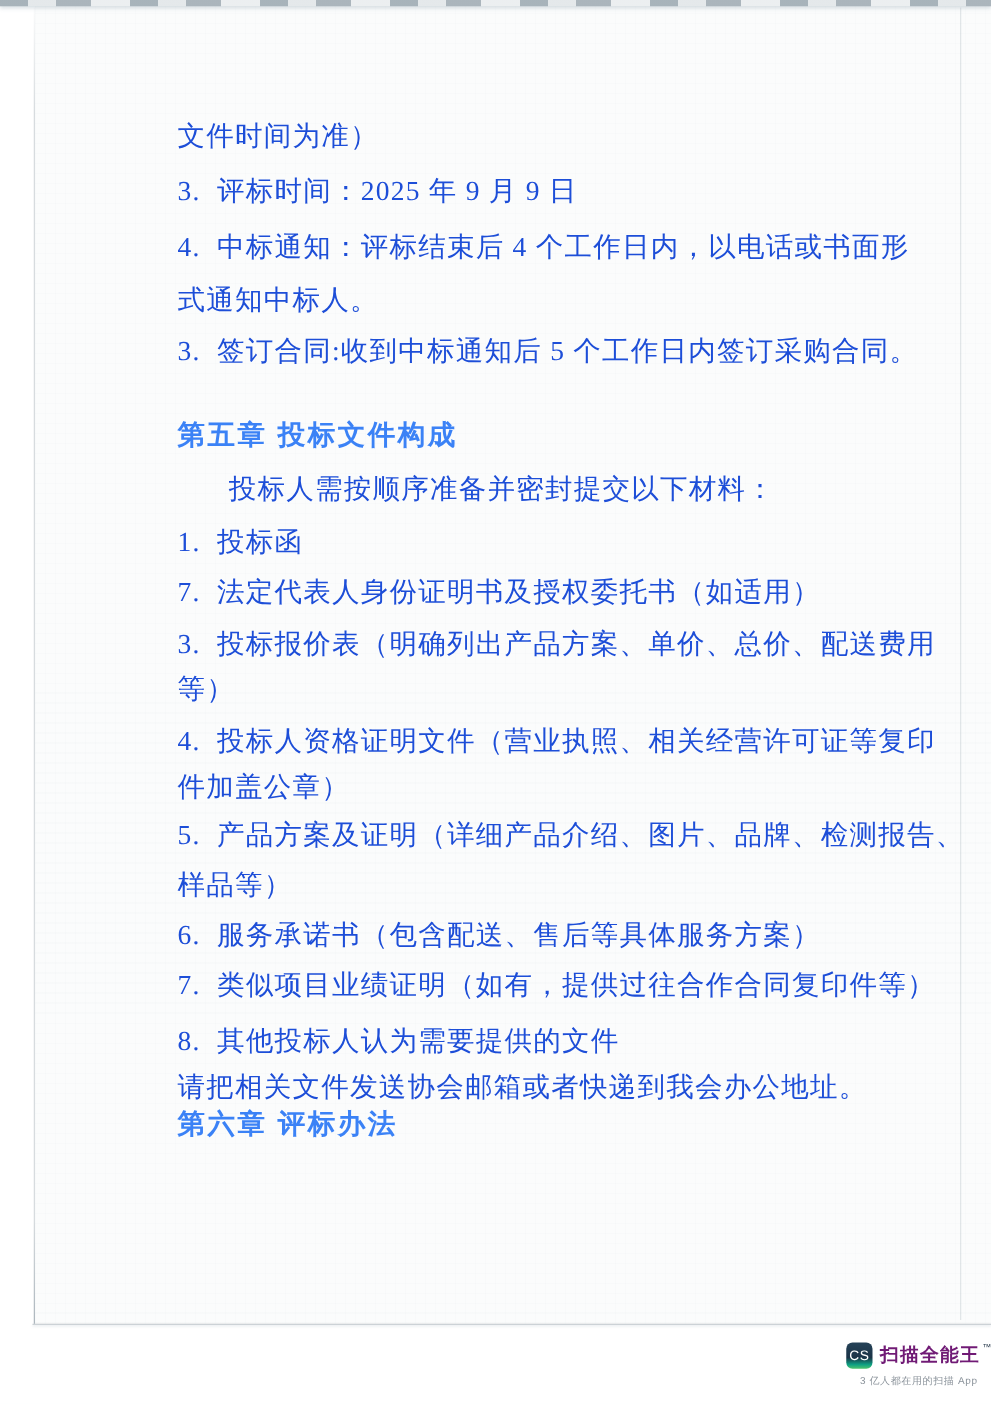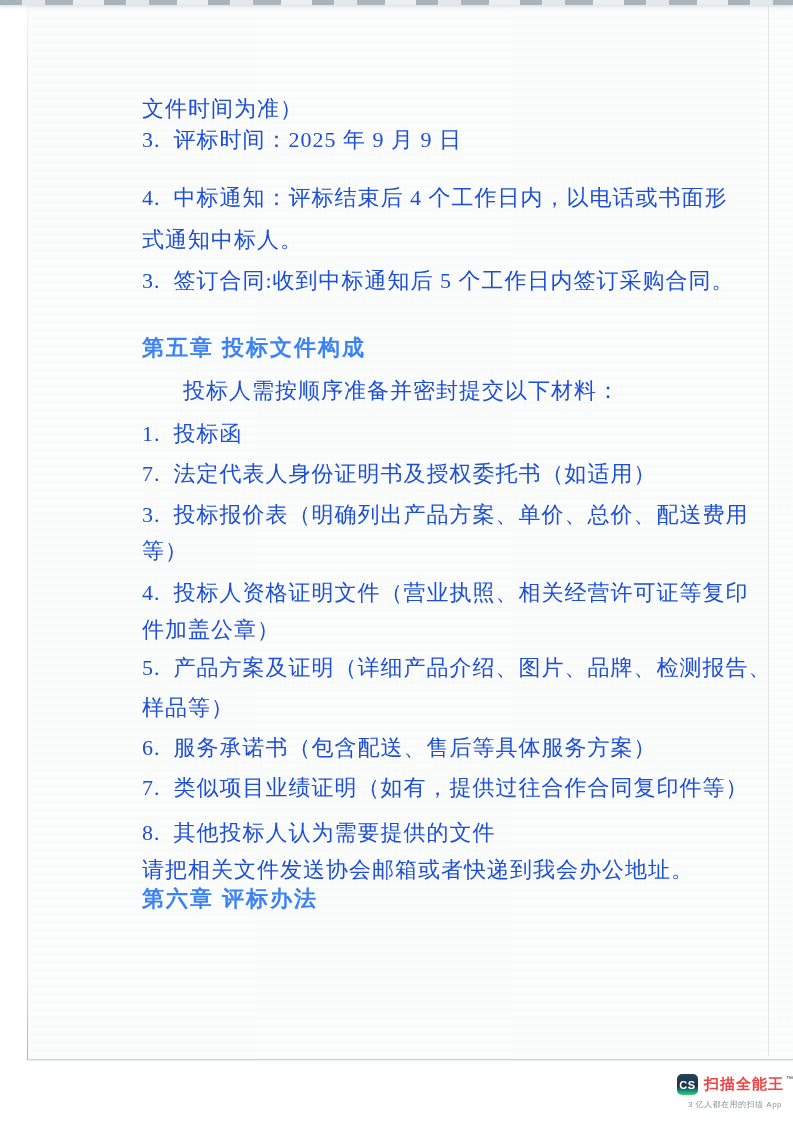--- a/index.html
+++ b/index.html
@@ -58,44 +58,44 @@
     display:flex;flex-direction:column;align-items:center;
     font-family:"Liberation Sans","DejaVu Sans",sans-serif;
   }
   .wm-row{display:flex;align-items:center;gap:6px;}
   .wm-logo{
     width:21px;height:21px;border-radius:5px;flex:0 0 auto;
     background:linear-gradient(180deg,#254257 0%,#1b3347 58%,#0da083 84%,#4ec46d 100%);
     display:flex;align-items:center;justify-content:center;
   }
   .wm-logo-text{
-    color:#ffffff;font-weight:700;font-size:11px;letter-spacing:0.5px;
+    color:#ffffff;font-weight:400;font-size:11px;letter-spacing:0.5px;
   }
   .wm-name{
-    font-weight:700;font-size:15px;color:#ef4444;letter-spacing:1px;white-space:nowrap;
+    font-weight:700;font-size:15px;color:#701a75;letter-spacing:1px;white-space:nowrap;
   }
   .wm-tm{
     font-size:7px;color:#2a3c4d;align-self:flex-start;margin-top:1px;margin-left:-4px;
   }
   .wm-tagline{
     margin-top:4px;font-size:8px;color:#8b939b;letter-spacing:0.5px;
     white-space:nowrap;text-align:right;
   }
 </style>
 </head>
 <body>
 
 <div class="paper"></div>
 <div class="scan-top-edge"></div>
 <div class="scan-edge-left"></div>
 <div class="scan-edge-right"></div>
 <div class="scan-edge-bottom"></div>
 
 <div class="ln" style="top:96px">文件时间为准）</div>
-<div class="ln" style="top:127px">3.  评标时间：2025 年 9 月 9 日</div>
+<div class="ln" style="top:140px">3.  评标时间：2025 年 9 月 9 日</div>
 <div class="ln" style="top:185px">4.  中标通知：评标结束后 4 个工作日内，以电话或书面形</div>
 <div class="ln" style="top:227px">式通知中标人。</div>
 <div class="ln" style="top:268px">3.  签订合同:收到中标通知后 5 个工作日内签订采购合同。</div>
 
 <div class="ln h" style="top:335px">第五章 投标文件构成</div>
 <div class="ln indent" style="top:378px">投标人需按顺序准备并密封提交以下材料：</div>
 
 <div class="ln" style="top:421px">1.  投标函</div>
 <div class="ln" style="top:461px">7.  法定代表人身份证明书及授权委托书（如适用）</div>
 <div class="ln" style="top:502px">3.  投标报价表（明确列出产品方案、单价、总价、配送费用</div>

